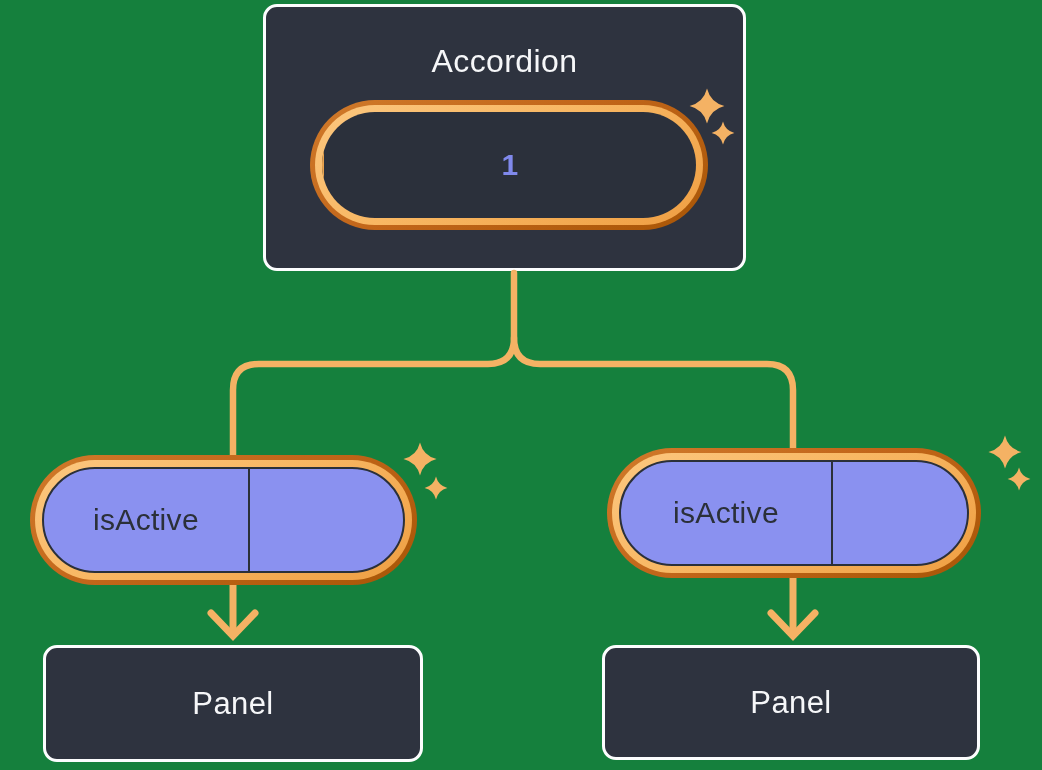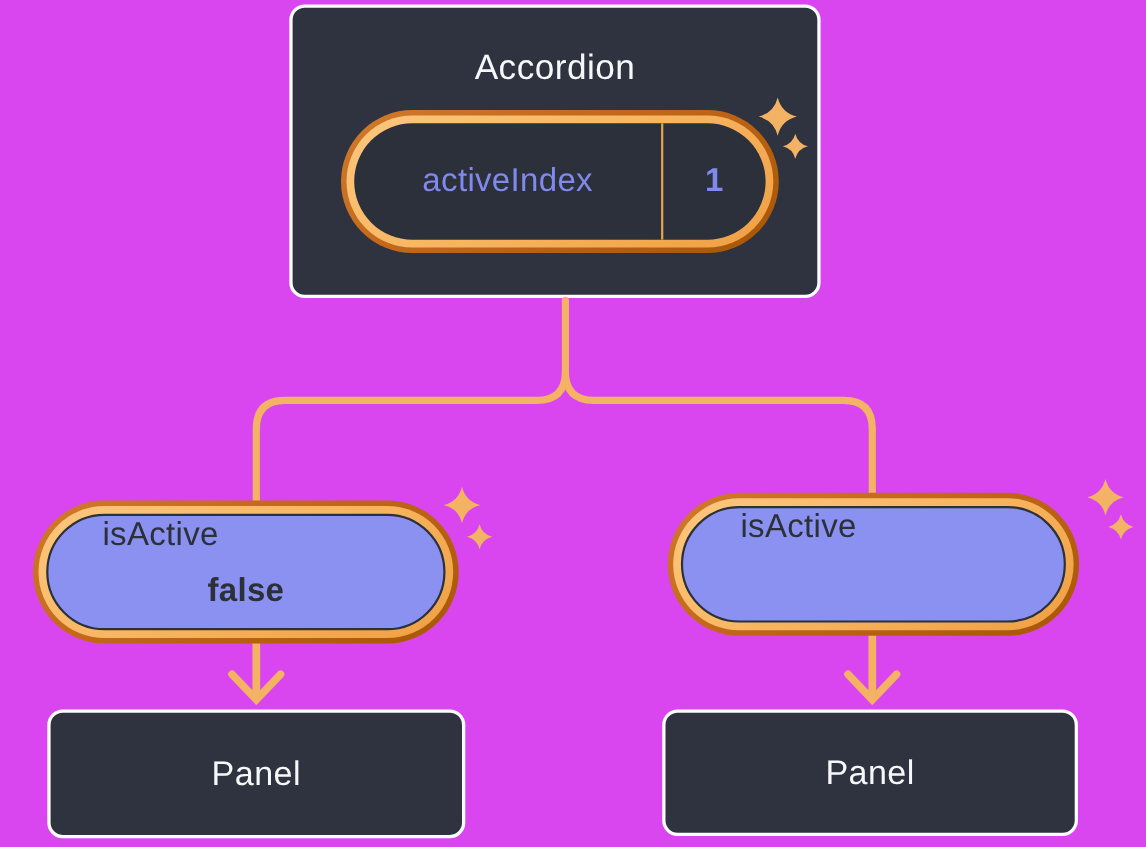--- a/index.html
+++ b/index.html
@@ -1,19 +1,19 @@
 <!DOCTYPE html>
 <html><head>
 <meta charset="utf-8">
 <style>
   html,body{margin:0;padding:0;background:#4D6869;}
   *{box-sizing:border-box;}
   #canvas{
     position:relative;width:1042px;height:770px;overflow:hidden;
-    background:#d946ef;
+    background:#15803d;
     font-family:"Liberation Sans", sans-serif;
   }
   
   .node{
     position:absolute;background:#2E333F;border:3px solid #FCFDFE;
     border-radius:14px;color:#F6F7F9;
   }
   .node-title{
     position:absolute;left:0;right:0;text-align:center;
     font-size:32px;letter-spacing:.4px;color:#F6F7F9;
@@ -22,21 +22,21 @@
     font-size:31px;letter-spacing:.4px;text-align:right;}
   
   #wires{position:absolute;left:0;top:0;z-index:5;}
   
   .pill{position:absolute;z-index:10;border-radius:999px;padding:5px;
     background:linear-gradient(150deg,#D07A2A 0%,#C2661A 45%,#A85606 100%);}
   .pill-light{height:100%;border-radius:999px;padding:7px;
     background:linear-gradient(150deg,#FCC77F 0%,#F8B763 45%,#EF9F43 100%);}
   .pill-core{height:100%;border-radius:999px;display:flex;align-items:stretch;overflow:hidden;}
   .pill-core.dark{background:#2B303B;}
-  .pill-core.purple{background:#8A91F0;border:2px solid #2B3039;flex-direction:column;}
+  .pill-core.purple{background:#8A91F0;border:2px solid #2B3039;}
   .pill-label,.pill-value{display:flex;align-items:center;justify-content:center;font-size:30px;letter-spacing:.3px;}
   .pill-value{flex:1;font-weight:700;}
   .divider{width:2px;}
   .divider.orange{background:#E9A34F;}
   .divider.dark{background:#2B3039;}
   .state-text{color:#8089EC;}
   .prop-text{color:#2B3039;}
 </style>
 </head>
 <body>
@@ -74,33 +74,31 @@
       <use href="#sparkle" transform="translate(420,459) scale(1.38)"></use>
       <use href="#sparkle" transform="translate(436,488) scale(0.95)"></use>
       <use href="#sparkle" transform="translate(1005,452) scale(1.38)"></use>
       <use href="#sparkle" transform="translate(1019,479) scale(0.95)"></use>
     </g>
   </svg>
 
   <div class="pill" style="left:310px;top:100px;width:398px;height:130px;">
     <div class="pill-light">
       <div class="pill-core dark">
-        <div class="pill-label state-text" style="width:279px;">activeIndex</div>
         <div class="divider orange"></div>
         <div class="pill-value state-text">1</div>
       </div>
     </div>
   </div>
 
   <div class="pill" style="left:30px;top:455px;width:387px;height:130px;">
     <div class="pill-light">
       <div class="pill-core purple">
         <div class="pill-label prop-text" style="width:204px;">isActive</div>
         <div class="divider dark"></div>
-        <div class="pill-value prop-text">false</div>
       </div>
     </div>
   </div>
 
   <div class="pill" style="left:607px;top:448px;width:374px;height:130px;">
     <div class="pill-light">
       <div class="pill-core purple">
         <div class="pill-label prop-text" style="width:210px;">isActive</div>
         <div class="divider dark"></div>
       </div>

